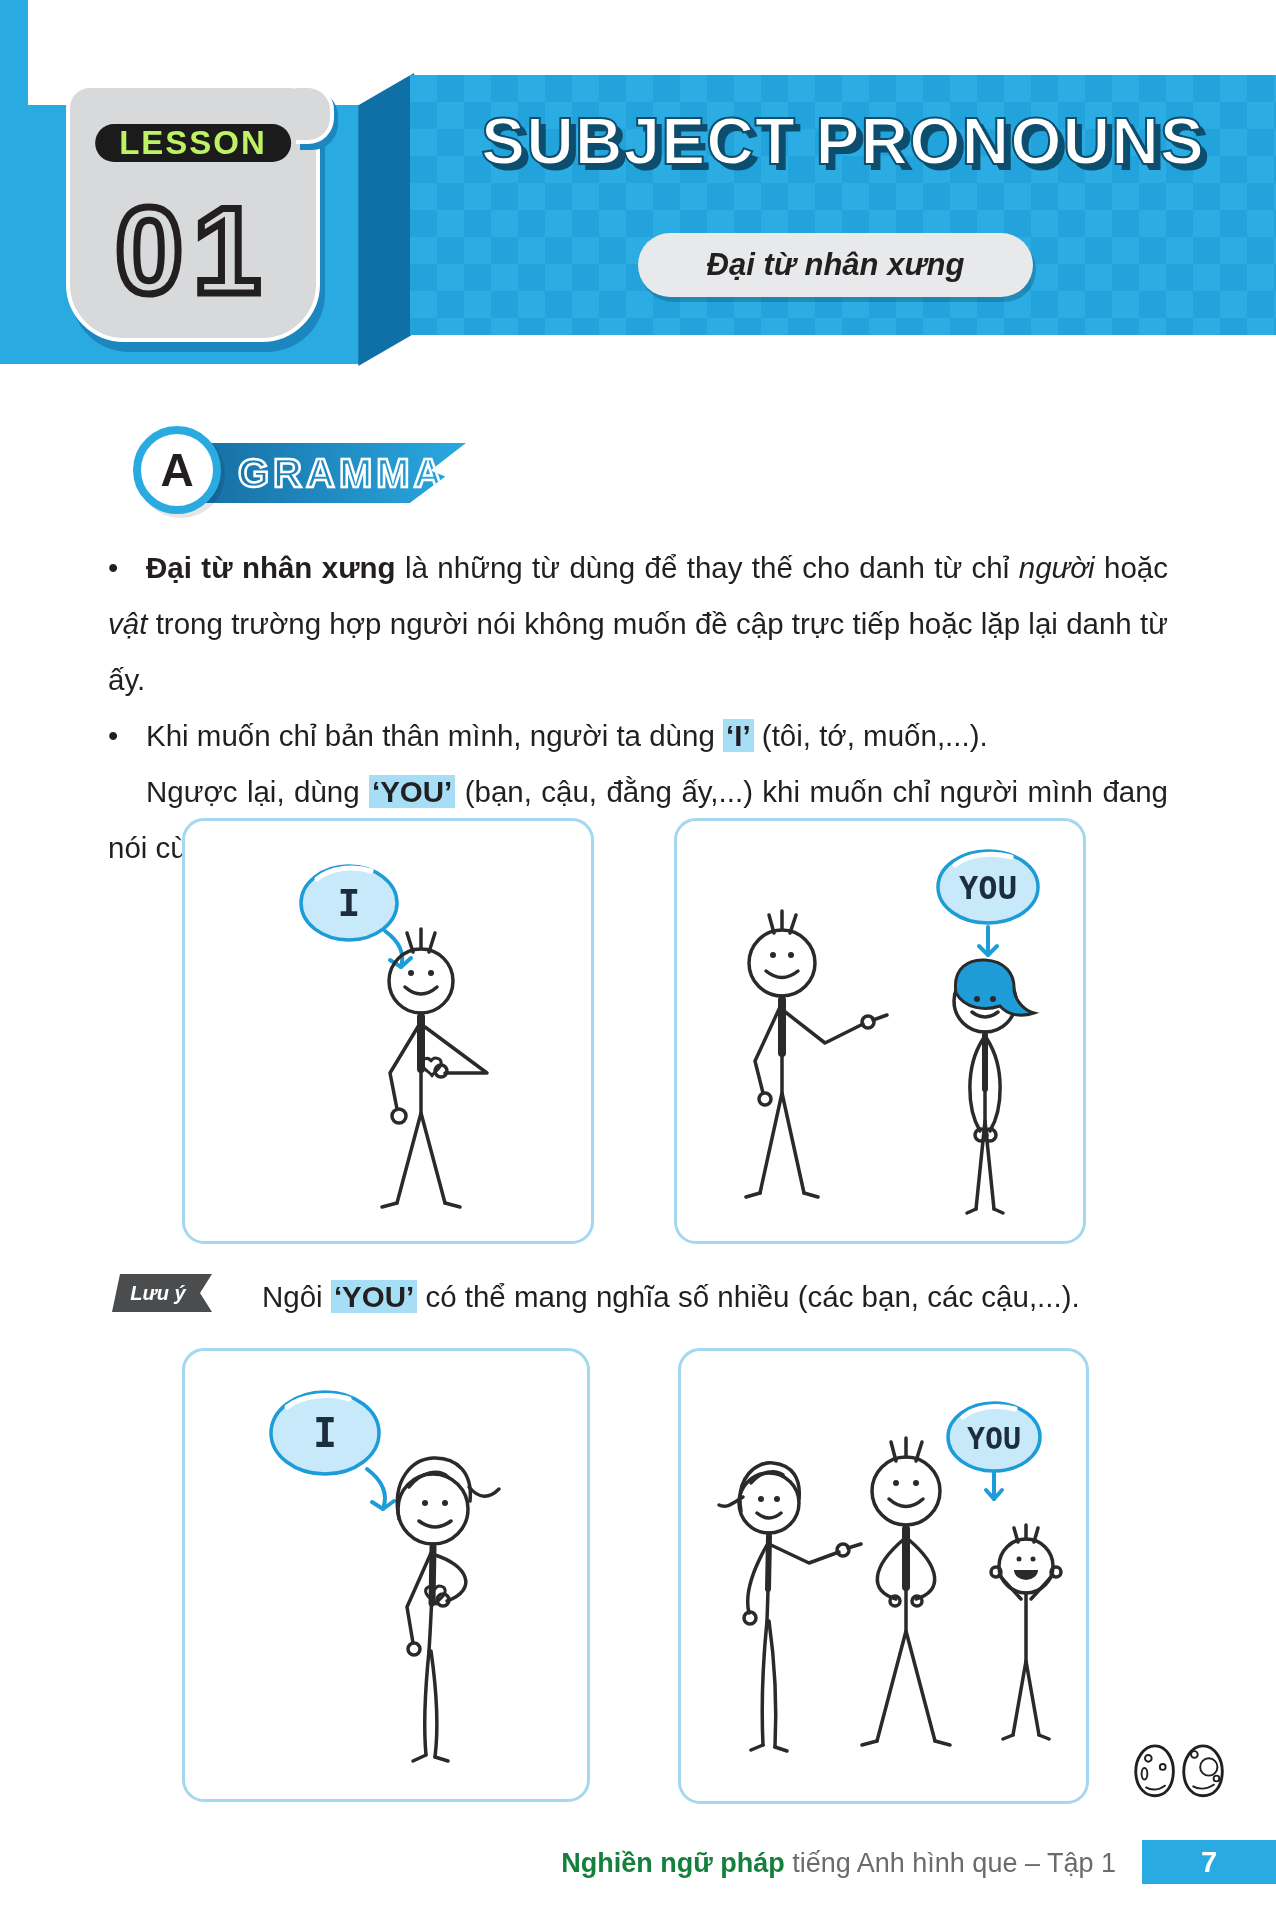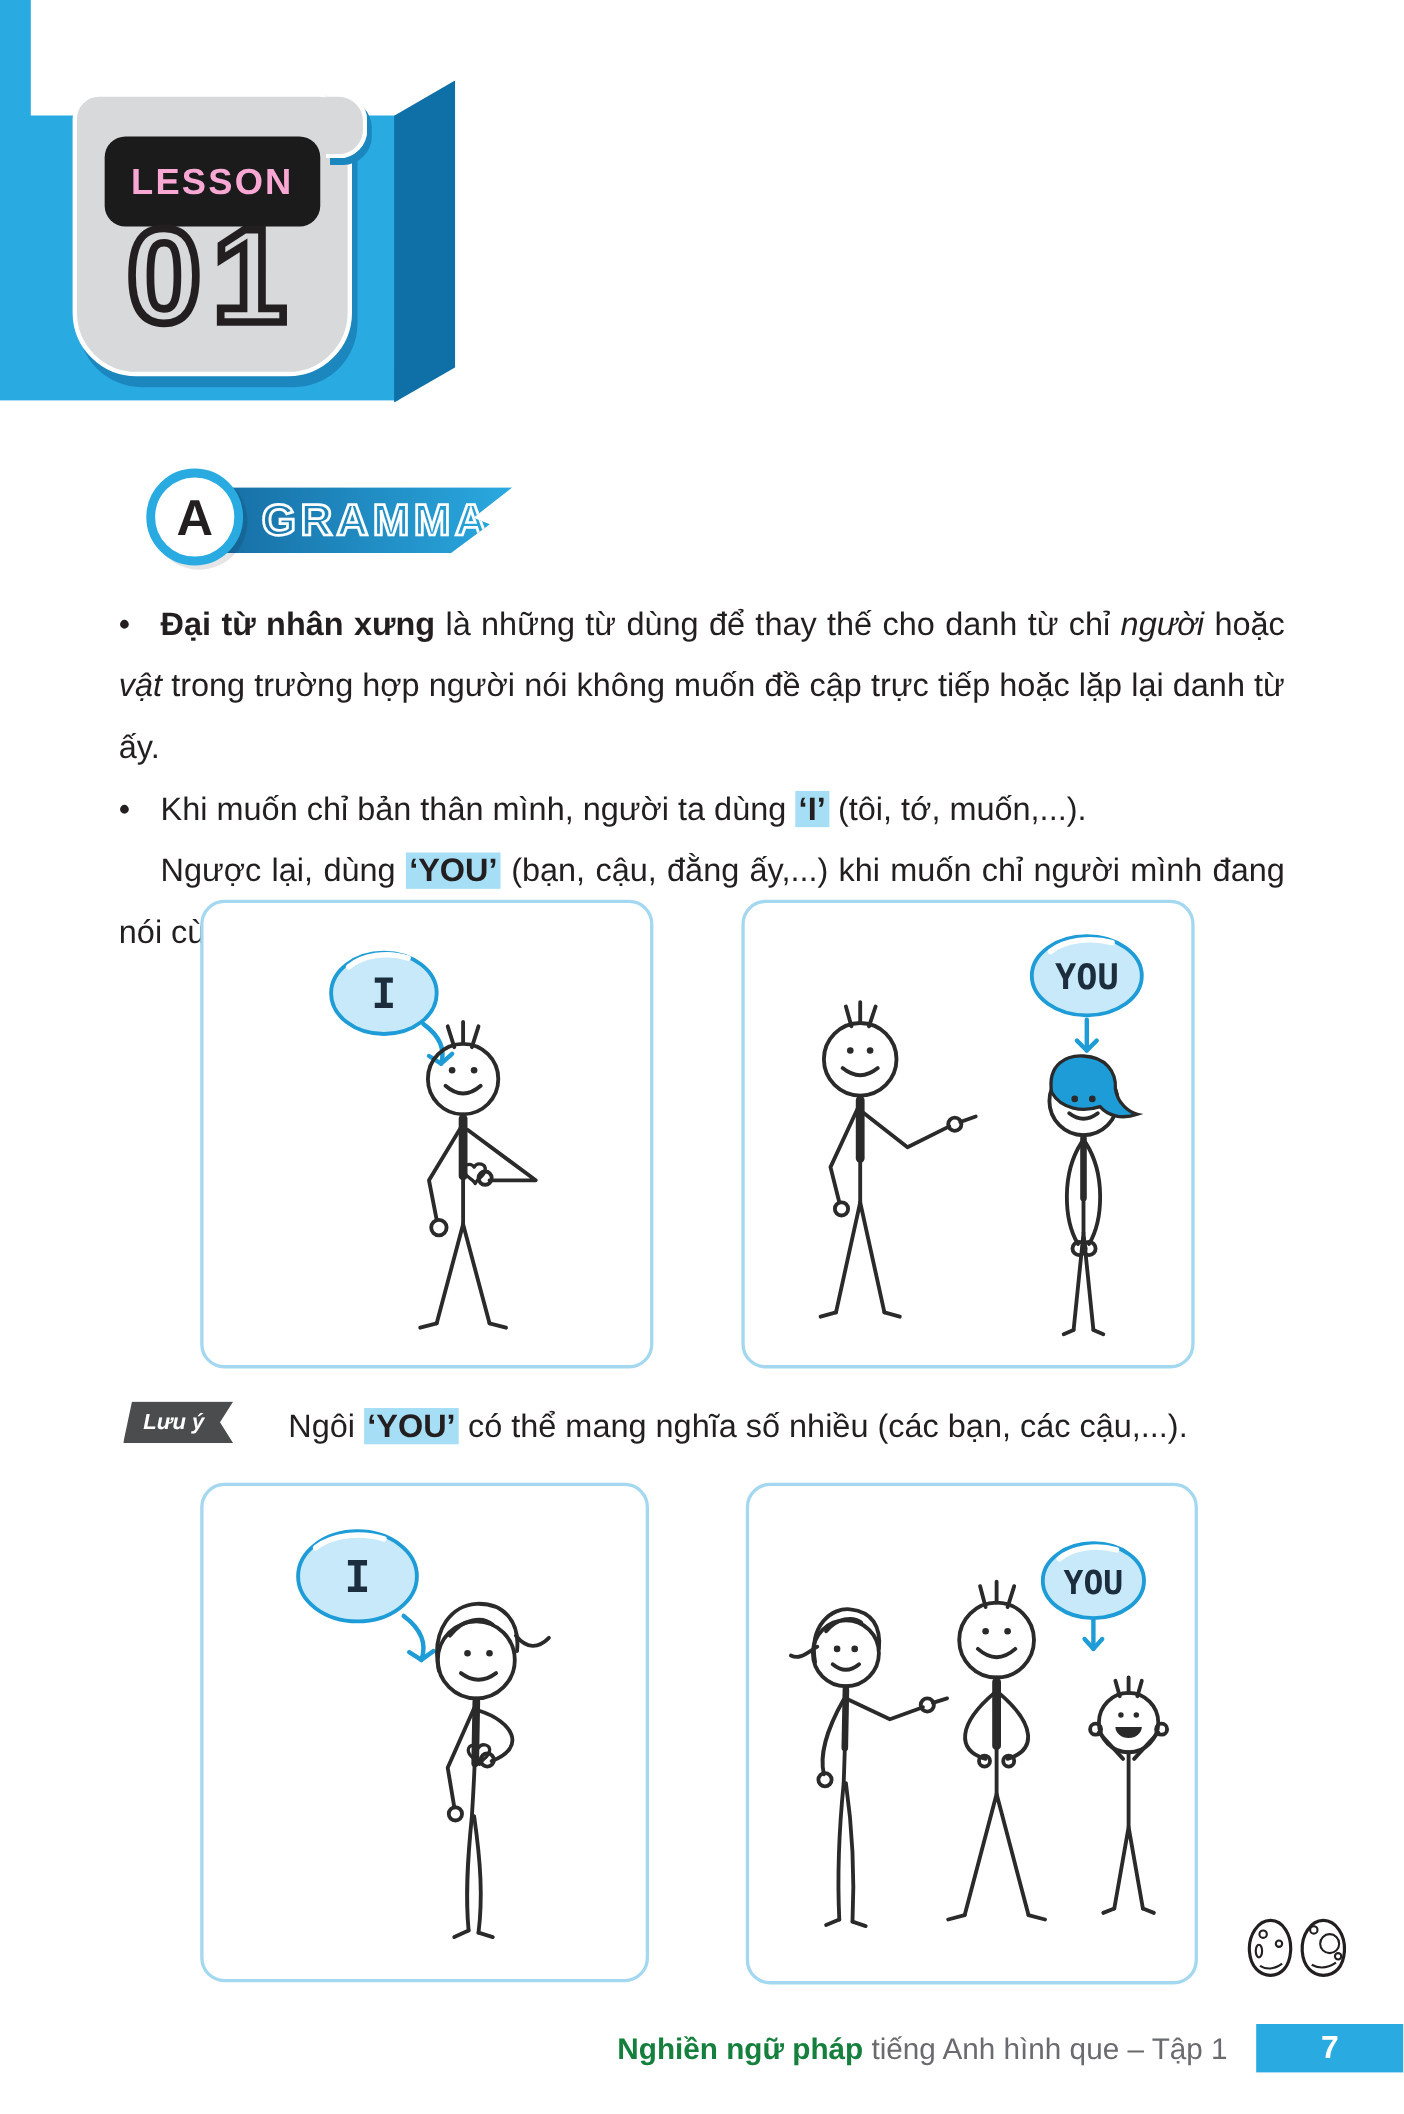--- a/index.html
+++ b/index.html
@@ -27,22 +27,22 @@
   .subtitle-pill span{font-size:31px;font-weight:bold;font-style:italic;color:#231F20;}
 
   .lesson-badge{position:absolute;left:66px;top:84px;width:246px;height:250px;
     background:#D8D9DB;border:4px solid #ffffff;
     border-radius:24px 30px 58px 58px;
     box-shadow:5px 10px 0 #1C87BE;}
   .lesson-curl{position:absolute;right:-18px;top:-4px;width:34px;height:52px;
     background:#D8D9DB;border:4px solid #fff;border-left:none;
     border-radius:0 26px 26px 0;box-shadow:4px 6px 0 #1C87BE;}
   .lesson-label{position:absolute;left:50%;top:36px;transform:translateX(-50%);
-    background:#1B1B1B;color:#f9a8d4;font-size:33px;font-weight:900;letter-spacing:2px;
-    padding:22px 24px;white-space:nowrap;border-radius:19px;}
+    background:#1B1B1B;color:#bef264;font-size:33px;font-weight:900;letter-spacing:2px;
+    padding:0 24px;white-space:nowrap;border-radius:19px;}
   .lesson-number{position:absolute;left:50%;top:96px;transform:translateX(-50%);
     font-size:122px;font-weight:900;letter-spacing:10px;
     color:transparent;-webkit-text-stroke:7px #231F20;line-height:1.1;}
 
   
   .grammar-ribbon{position:absolute;left:170px;top:443px;width:296px;height:60px;
     background:linear-gradient(90deg,#14689E 0%,#2AA9E0 100%);
     clip-path:polygon(0 0,100% 0,88% 46%,93% 56%,81% 100%,0 100%);
     display:flex;align-items:center;}
   .grammar-ribbon span{margin-left:68px;font-size:40px;font-weight:900;letter-spacing:4px;
@@ -99,20 +99,26 @@
 </style>
 </head>
 <body>
 
 <div class="page">
 
   <div class="spine"></div>
   <div class="left-band"></div>
   <div class="fold"></div>
 
+  <div class="banner">
+    <div class="banner-title">SUBJECT PRONOUNS</div>
+    <div class="subtitle-pill">
+      <span>Đại từ nhân xưng</span>
+    </div>
+  </div>
 
   <div class="lesson-badge">
     <div class="lesson-curl"></div>
     <div class="lesson-label">LESSON</div>
     <div class="lesson-number">01</div>
   </div>
 
   <div class="grammar-ribbon">
     <span>GRAMMAR</span>
   </div>

